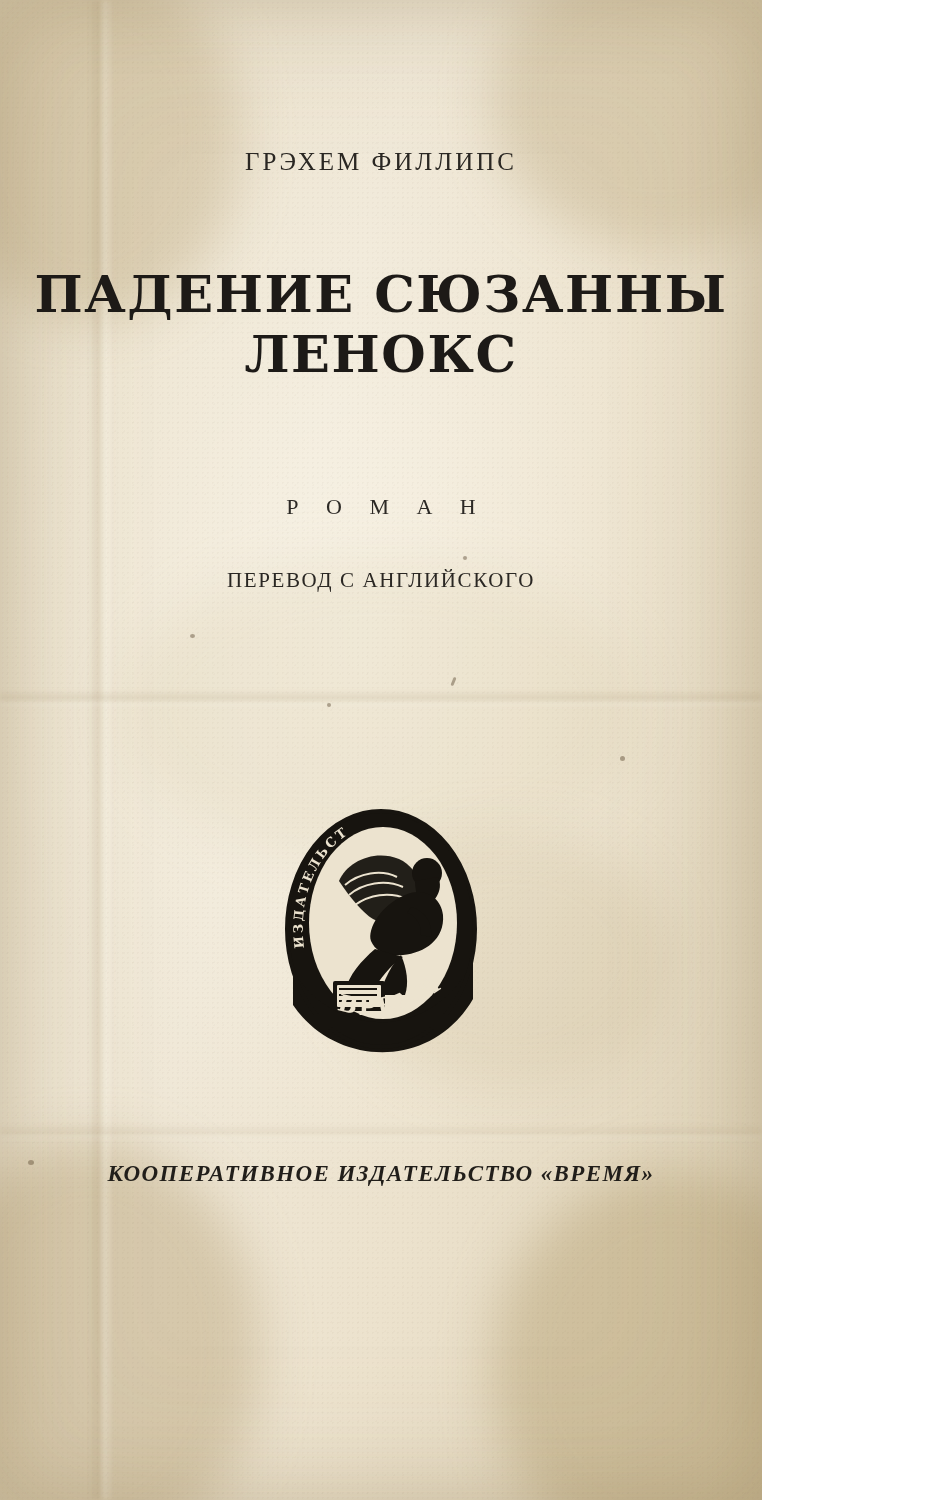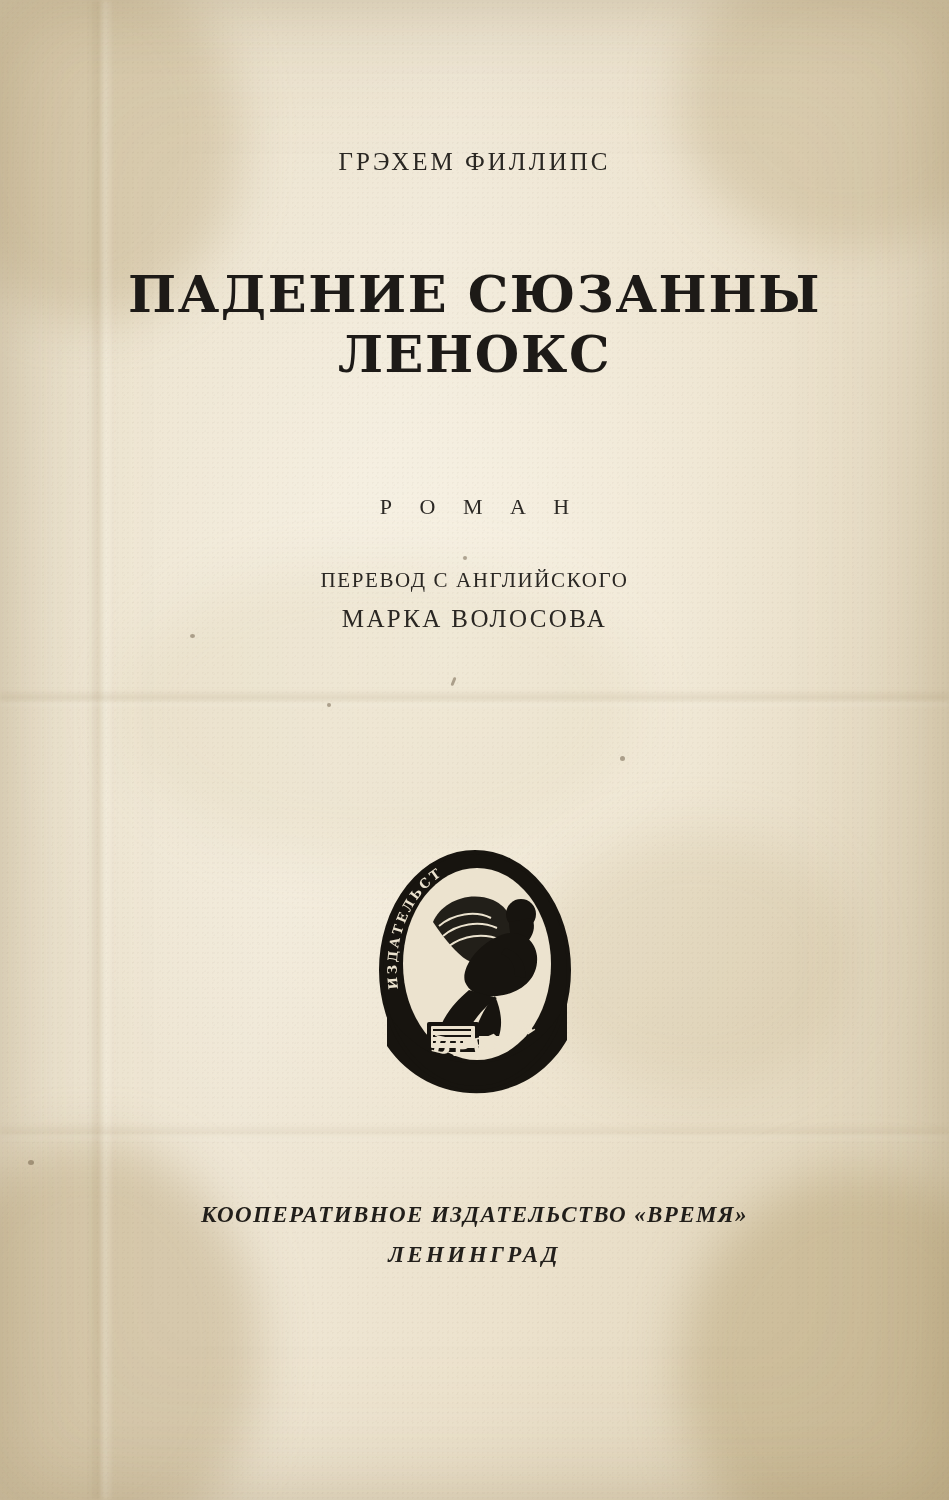--- a/index.html
+++ b/index.html
@@ -3,21 +3,21 @@
 <meta charset="utf-8">
 <style>
   html, body {
     margin: 0;
     padding: 0;
     background: #ffffff;
   }
 
   #page {
     position: relative;
-    width: 949px;
+    width: 762px;
     height: 1500px;
     overflow: hidden;
     background:
       radial-gradient(ellipse 70% 55% at 48% 42%, rgba(255,252,243,0.55) 0%, rgba(255,252,243,0.0) 70%),
       linear-gradient(103deg, #e6dcc6 0%, #ece3cf 18%, #efe7d6 38%, #ece2cd 62%, #e4d9c1 82%, #dbcfb4 100%);
     font-family: "Liberation Serif", "DejaVu Serif", serif;
     color: #23201c;
   }
 
   
@@ -194,21 +194,20 @@
   <div class="content">
 
     <div class="author">ГРЭХЕМ ФИЛЛИПС</div>
 
     <h1 class="title">ПАДЕНИЕ СЮЗАННЫ ЛЕНОКС</h1>
 
     <div class="kind">Р О М А Н</div>
 
     <div class="translation">
       <span>ПЕРЕВОД С АНГЛИЙСКОГО</span>
-      <span class="translator">МАРКА ВОЛОСОВА</span>
     </div>
 
     <div class="emblem-wrap">
       <div class="emblem">
         <svg viewBox="0 0 212 262" width="212" height="262" aria-hidden="true">
           <defs>
             <clipPath id="ovalClip">
               <ellipse cx="106" cy="126" rx="94" ry="118"></ellipse>
             </clipPath>
             <path id="ringPath" d="M 30 150 A 80 104 0 0 1 72 32"></path>
@@ -252,18 +251,17 @@
             <textPath href="#bannerPath" startOffset="16%">ВРЕМЯ</textPath>
           </text>
 
           <ellipse cx="106" cy="126" rx="94" ry="118" fill="none" stroke="#17140f" stroke-width="4"></ellipse>
         </svg>
       </div>
     </div>
 
     <div class="imprint">КООПЕРАТИВНОЕ ИЗДАТЕЛЬСТВО «ВРЕМЯ»</div>
 
-    <div class="city">ЛЕНИНГРАД</div>
 
   </div>
 
   <div class="edge-dark"></div>
 </div>
 
 </body></html>

